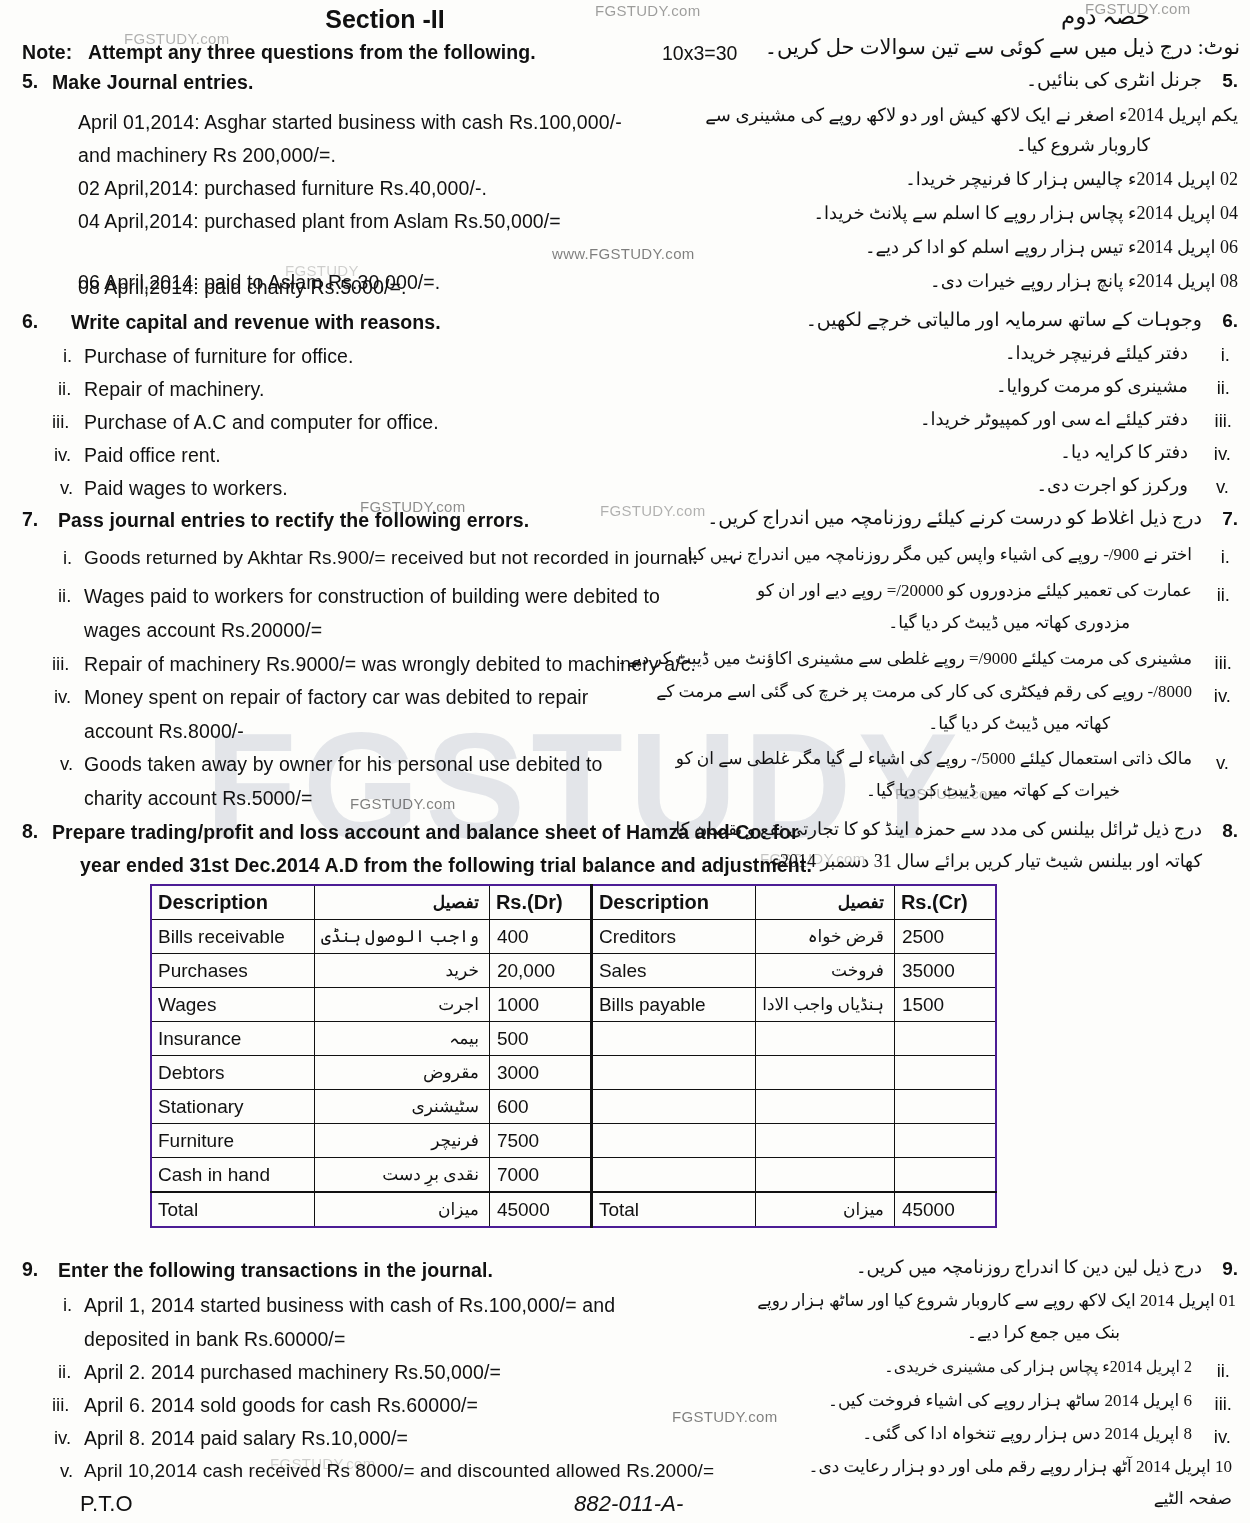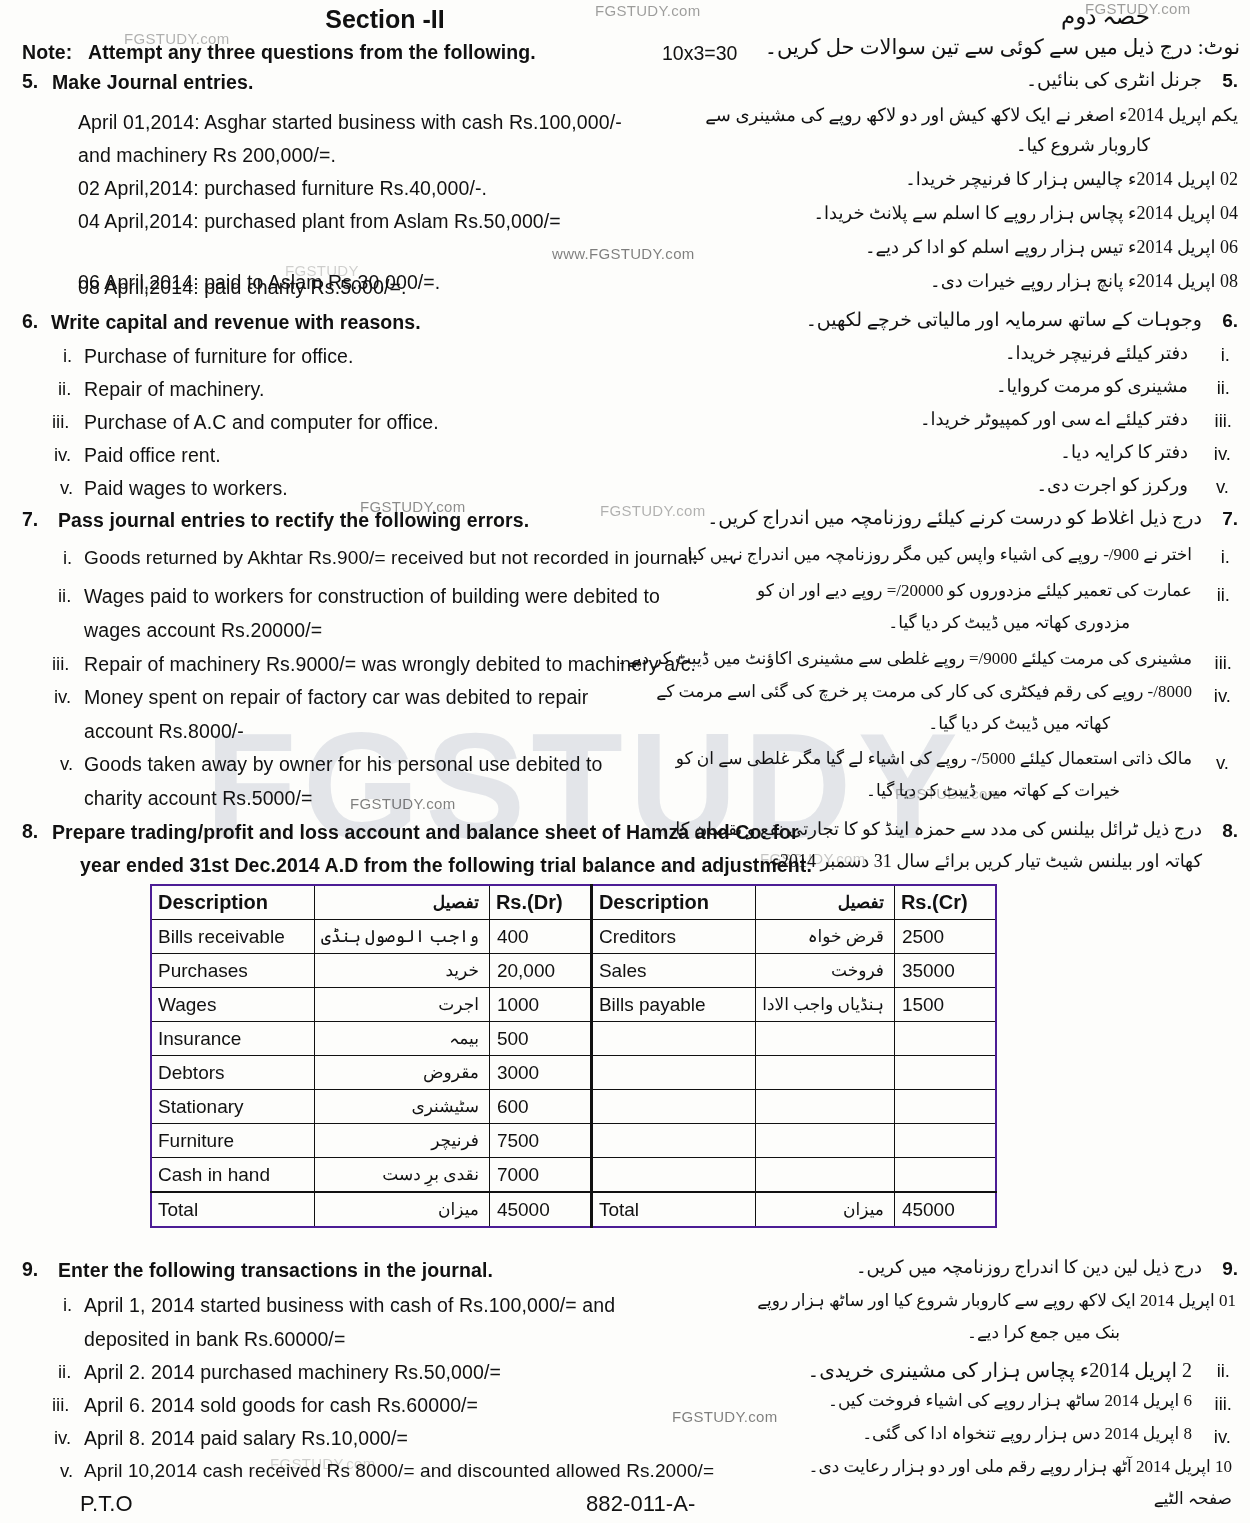--- a/index.html
+++ b/index.html
@@ -84,21 +84,21 @@
   <div class="en" style="left:78px;top:275px;">08 April,2014: paid charity Rs.5000/=.</div>
 
   <div class="ur" style="right:12px;top:104px;font-size:18px;">یکم اپریل 2014ء اصغر نے ایک لاکھ کیش اور دو لاکھ روپے کی مشینری سے</div>
   <div class="ur" style="right:100px;top:134px;font-size:18px;">کاروبار شروع کیا۔</div>
   <div class="ur" style="right:12px;top:168px;font-size:18px;">02 اپریل 2014ء چالیس ہزار کا فرنیچر خریدا۔</div>
   <div class="ur" style="right:12px;top:202px;font-size:18px;">04 اپریل 2014ء پچاس ہزار روپے کا اسلم سے پلانٹ خریدا۔</div>
   <div class="ur" style="right:12px;top:236px;font-size:18px;">06 اپریل 2014ء تیس ہزار روپے اسلم کو ادا کر دیے۔</div>
   <div class="ur" style="right:12px;top:270px;font-size:18px;">08 اپریل 2014ء پانچ ہزار روپے خیرات دی۔</div>
 
   <div class="rn" style="left:22px;top:310px;">6.</div>
-  <div class="en b" style="left:51px;top:310px;">Write capital and revenue with reasons.</div>
+  <div class="en b" style="left:71px;top:310px;">Write capital and revenue with reasons.</div>
   <div class="ur" style="right:48px;top:308px;">وجوہات کے ساتھ سرمایہ اور مالیاتی خرچے لکھیں۔</div>
   <div class="rn" style="right:12px;top:310px;font-size:19px;">6.</div>
 
   <div class="rn-light" style="left:63px;top:345px;">i.</div>
   <div class="en" style="left:84px;top:344px;">Purchase of furniture for office.</div>
   <div class="ur" style="right:62px;top:342px;font-size:18px;">دفتر کیلئے فرنیچر خریدا۔</div>
   <div class="rn-light" style="right:20px;top:344px;">i.</div>
 
   <div class="rn-light" style="left:58px;top:378px;">ii.</div>
   <div class="en" style="left:84px;top:377px;">Repair of machinery.</div>
@@ -257,35 +257,35 @@
 
   <div class="rn-light" style="left:63px;top:1294px;">i.</div>
   <div class="en" style="left:84px;top:1293px;">April 1, 2014 started business with cash of Rs.100,000/= and</div>
   <div class="en" style="left:84px;top:1327px;">deposited in bank Rs.60000/=</div>
   <div class="ur" style="right:14px;top:1290px;font-size:17px;">01 اپریل 2014 ایک لاکھ روپے سے کاروبار شروع کیا اور ساٹھ ہزار روپے</div>
   <div class="ur" style="right:130px;top:1322px;font-size:17px;">بنک میں جمع کرا دیے۔</div>
   <div class="rn-light" style="right:245px;top:1293px;opacity:0;">i.</div>
 
   <div class="rn-light" style="left:58px;top:1361px;">ii.</div>
   <div class="en" style="left:84px;top:1360px;">April 2. 2014 purchased machinery Rs.50,000/=</div>
-  <div class="ur" style="right:58px;top:1357px;font-size:20px;">2 اپریل 2014ء پچاس ہزار کی مشینری خریدی۔</div>
+  <div class="ur" style="right:58px;top:1357px;font-size:16px;">2 اپریل 2014ء پچاس ہزار کی مشینری خریدی۔</div>
   <div class="rn-light" style="right:20px;top:1360px;">ii.</div>
 
   <div class="rn-light" style="left:52px;top:1394px;">iii.</div>
   <div class="en" style="left:84px;top:1393px;">April 6. 2014 sold goods for cash Rs.60000/=</div>
   <div class="ur" style="right:58px;top:1390px;font-size:17px;">6 اپریل 2014 ساٹھ ہزار روپے کی اشیاء فروخت کیں۔</div>
   <div class="rn-light" style="right:18px;top:1393px;">iii.</div>
 
   <div class="rn-light" style="left:54px;top:1427px;">iv.</div>
   <div class="en" style="left:84px;top:1426px;">April 8. 2014 paid salary Rs.10,000/=</div>
   <div class="ur" style="right:58px;top:1423px;font-size:17px;">8 اپریل 2014 دس ہزار روپے تنخواہ ادا کی گئی۔</div>
   <div class="rn-light" style="right:19px;top:1426px;">iv.</div>
 
   <div class="rn-light" style="left:60px;top:1460px;">v.</div>
   <div class="en" style="left:84px;top:1459px;font-size:19px;">April 10,2014 cash received Rs 8000/= and discounted allowed Rs.2000/=</div>
   <div class="ur" style="right:18px;top:1456px;font-size:17px;">10 اپریل 2014 آٹھ ہزار روپے رقم ملی اور دو ہزار رعایت دی۔</div>
   <div class="rn-light" style="right:245px;top:1459px;opacity:0;">v.</div>
 
   <div class="en" style="left:80px;top:1490px;font-size:22px;">P.T.O</div>
-  <div class="en" style="left:586px;top:1490px;font-size:22px;">882-011-A-</div>
+  <div class="en" style="left:574px;top:1490px;font-size:22px;font-style:italic;">882-011-A-</div>
   <div class="ur" style="right:18px;top:1488px;font-size:17px;">صفحہ الٹیے</div>
 
 </div>
 
 </body></html>

